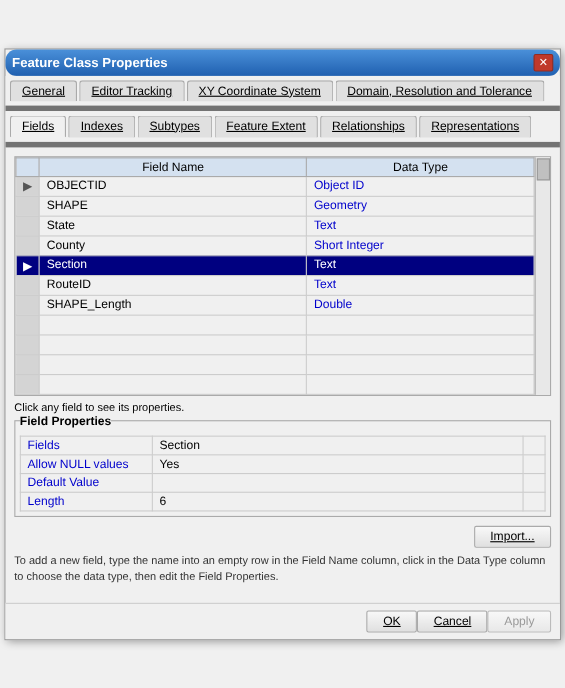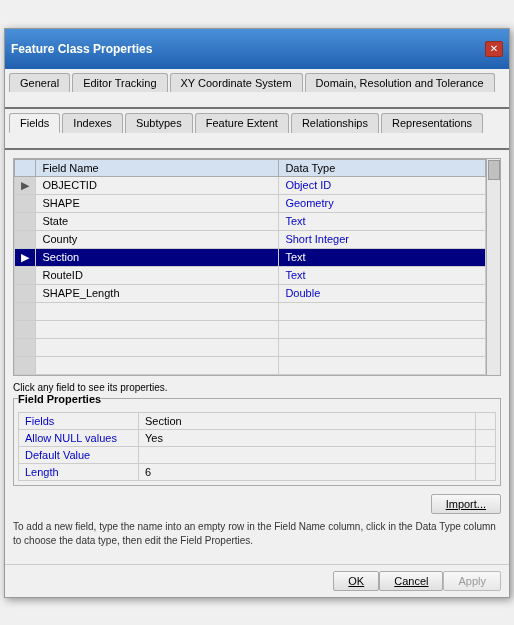--- a/index.html
+++ b/index.html
@@ -16,25 +16,26 @@
     }
     .window {
       width: 506px;
       background: #f0f0f0;
       border: 1px solid #999;
       box-shadow: 2px 2px 8px rgba(0,0,0,0.4);
     }
     .title-bar {
       background: linear-gradient(to bottom, #4a90d9 0%, #2060b0 100%);
       color: white;
-      padding: 20px 6px;
+      padding: 4px 6px;
       display: flex;
       align-items: center;
       justify-content: space-between;
       height: 24px;
+      border-radius: 10px;
     }
     .title-bar-text {
       font-size: 12px;
       font-weight: bold;
     }
     .title-bar-close {
       background: #c0392b;
       border: 1px solid #922b21;
       color: white;
       width: 18px;
@@ -42,22 +43,23 @@
       font-size: 10px;
       cursor: pointer;
       display: flex;
       align-items: center;
       justify-content: center;
       border-radius: 2px;
     }
     .tabs-row1, .tabs-row2 {
       display: flex;
       background: #f0f0f0;
-      padding: 4px 4px 15px 4px;
-      border-bottom: 2px solid #737373;
+      padding: 4px 4px 4px 4px;
+      border-bottom: 5px solid #737373;
+      text-decoration: underline;
     }
     .tab {
       padding: 3px 10px;
       background: #e0e0e0;
       border: 1px solid #aaa;
       border-bottom: none;
       margin-right: 2px;
       cursor: pointer;
       border-radius: 3px 3px 0 0;
       font-size: 11px;
@@ -77,21 +79,21 @@
       margin-bottom: 6px;
     }
     .fields-table {
       width: 100%;
       border-collapse: collapse;
     }
     .fields-table th {
       background: #d4e1f0;
       border: 1px solid #aaa;
       padding: 2px 6px;
-      text-align: left;
+      text-align: center;
       font-weight: normal;
       font-size: 11px;
     }
     .fields-table td {
       border: 1px solid #ccc;
       padding: 2px 6px;
       font-size: 11px;
       height: 18px;
     }
     .fields-table tr.selected td {

